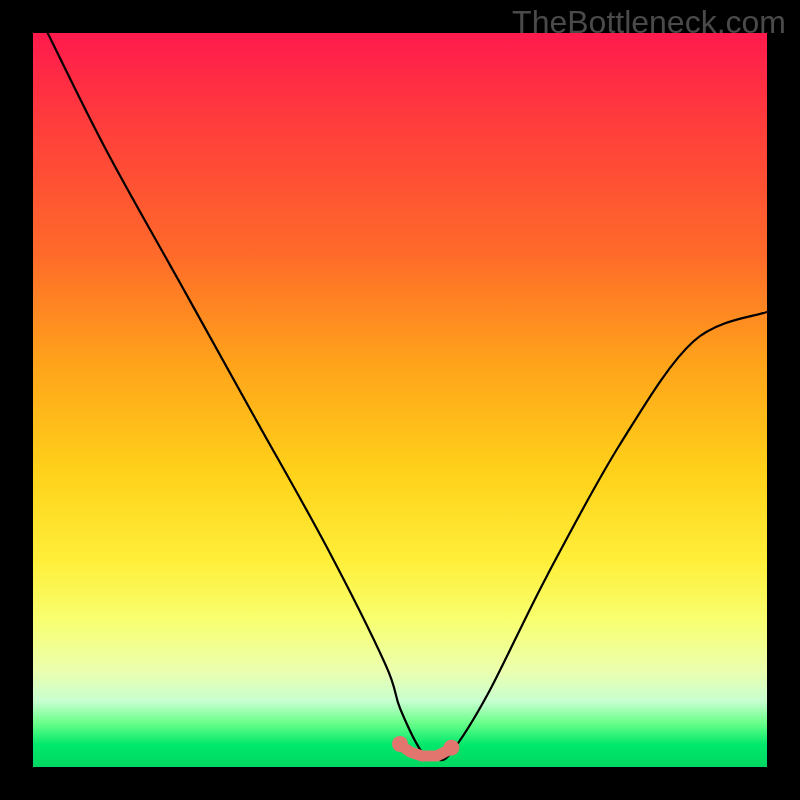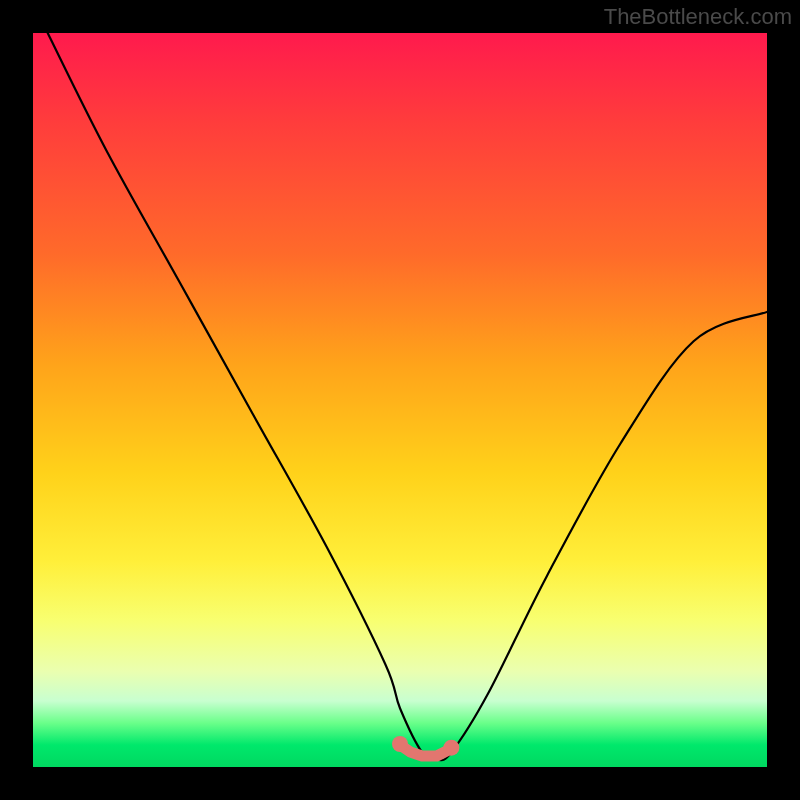--- a/index.html
+++ b/index.html
@@ -12,23 +12,23 @@
   }
   .frame {
     position: relative;
     width: 800px;
     height: 800px;
     background: #000;
   }
   .watermark {
     position: absolute;
     top: 4px;
-    right: 8px;
+    right: 14px;
     font-family: Arial, Helvetica, sans-serif;
-    font-size: 22px;
+    font-size: 32px;
     color: #4a4a4a;
     z-index: 10;
     user-select: none;
   }
   .plot {
     position: absolute;
     left: 33px;
     top: 33px;
     width: 734px;
     height: 734px;

